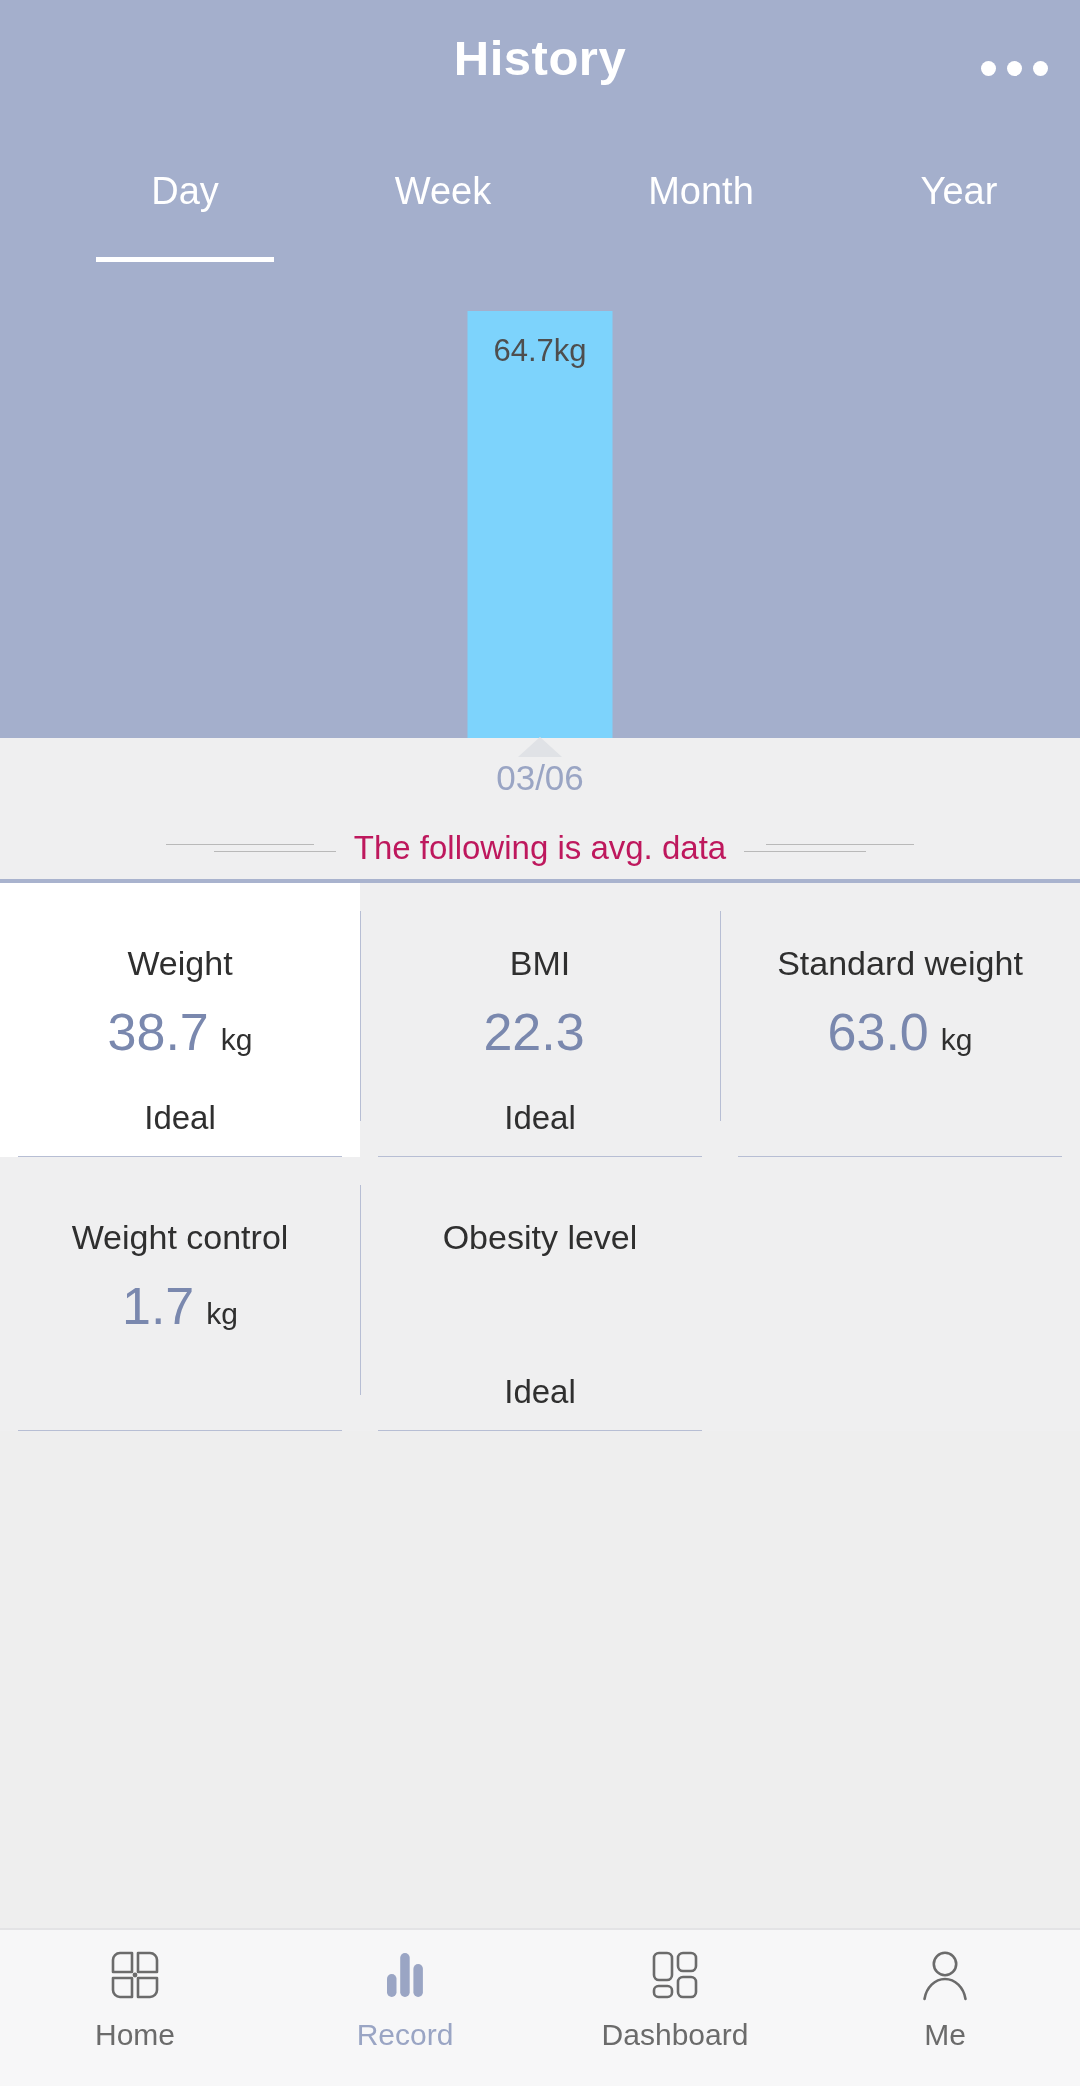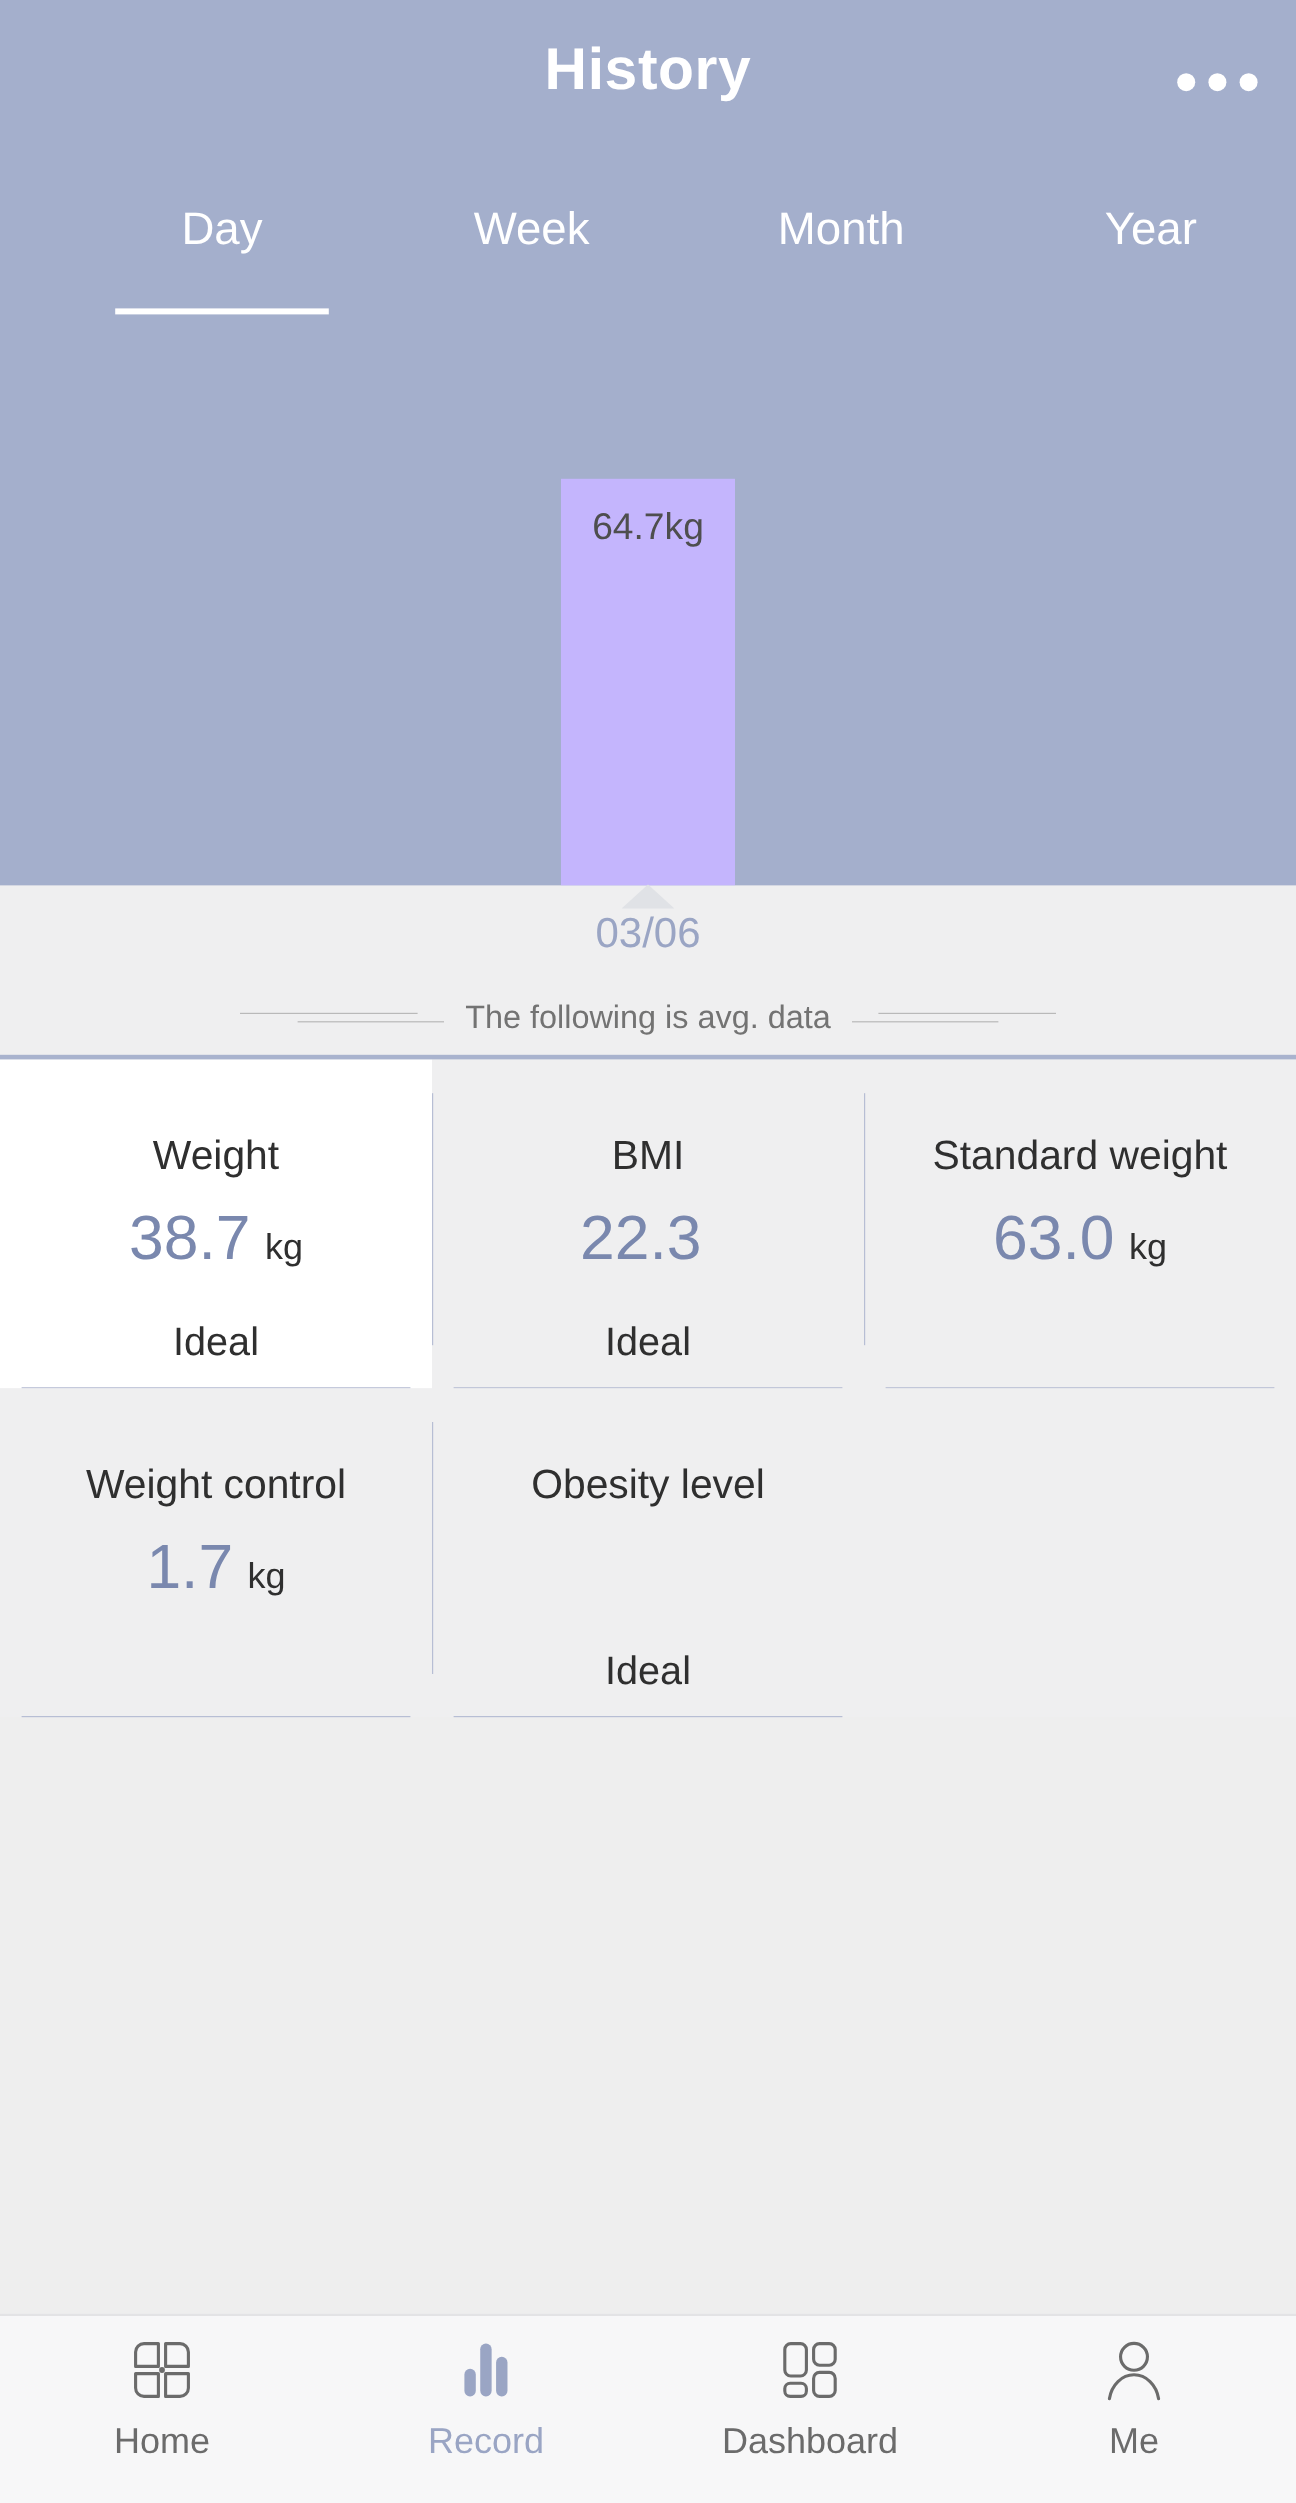--- a/index.html
+++ b/index.html
@@ -102,22 +102,22 @@
     left: 50%;
     transform: translateX(-50%);
     bottom: 0;
     width: 145px;
     height: 427px;
   }
   .bar {
     position: absolute;
     left: 0; bottom: 0;
     width: 145px;
-    height: 339px;
-    background: #c4b5fd;
+    height: 427px;
+    background: #7dd3fc;
   }
   .bar-value {
     position: absolute;
     left: 0; top: 22px;
     width: 145px;
     text-align: center;
     color: #4e4e4e;
     font-size: 31px;
     line-height: 36px;
   }
@@ -168,22 +168,22 @@
     content: "";
     position: absolute;
     height: 1px;
     background: #b9b9b9;
   }
   .avg-rule.left::before  { left: 0;  top: 3px;  width: 148px; }
   .avg-rule.left::after   { left: 48px; top: 10px; width: 122px; }
   .avg-rule.right::before { left: 22px; top: 3px;  width: 148px; }
   .avg-rule.right::after  { left: 0;  top: 10px; width: 122px; }
   .avg-text {
-    color: #737373;
-    font-size: 27px;
+    color: #be185d;
+    font-size: 33px;
     white-space: nowrap;
   }
 
   
   .stats-grid {
     position: absolute;
     left: 0; top: 879px;
     width: 1080px;
     border-top: 4px solid #a9b3ce;
   }

